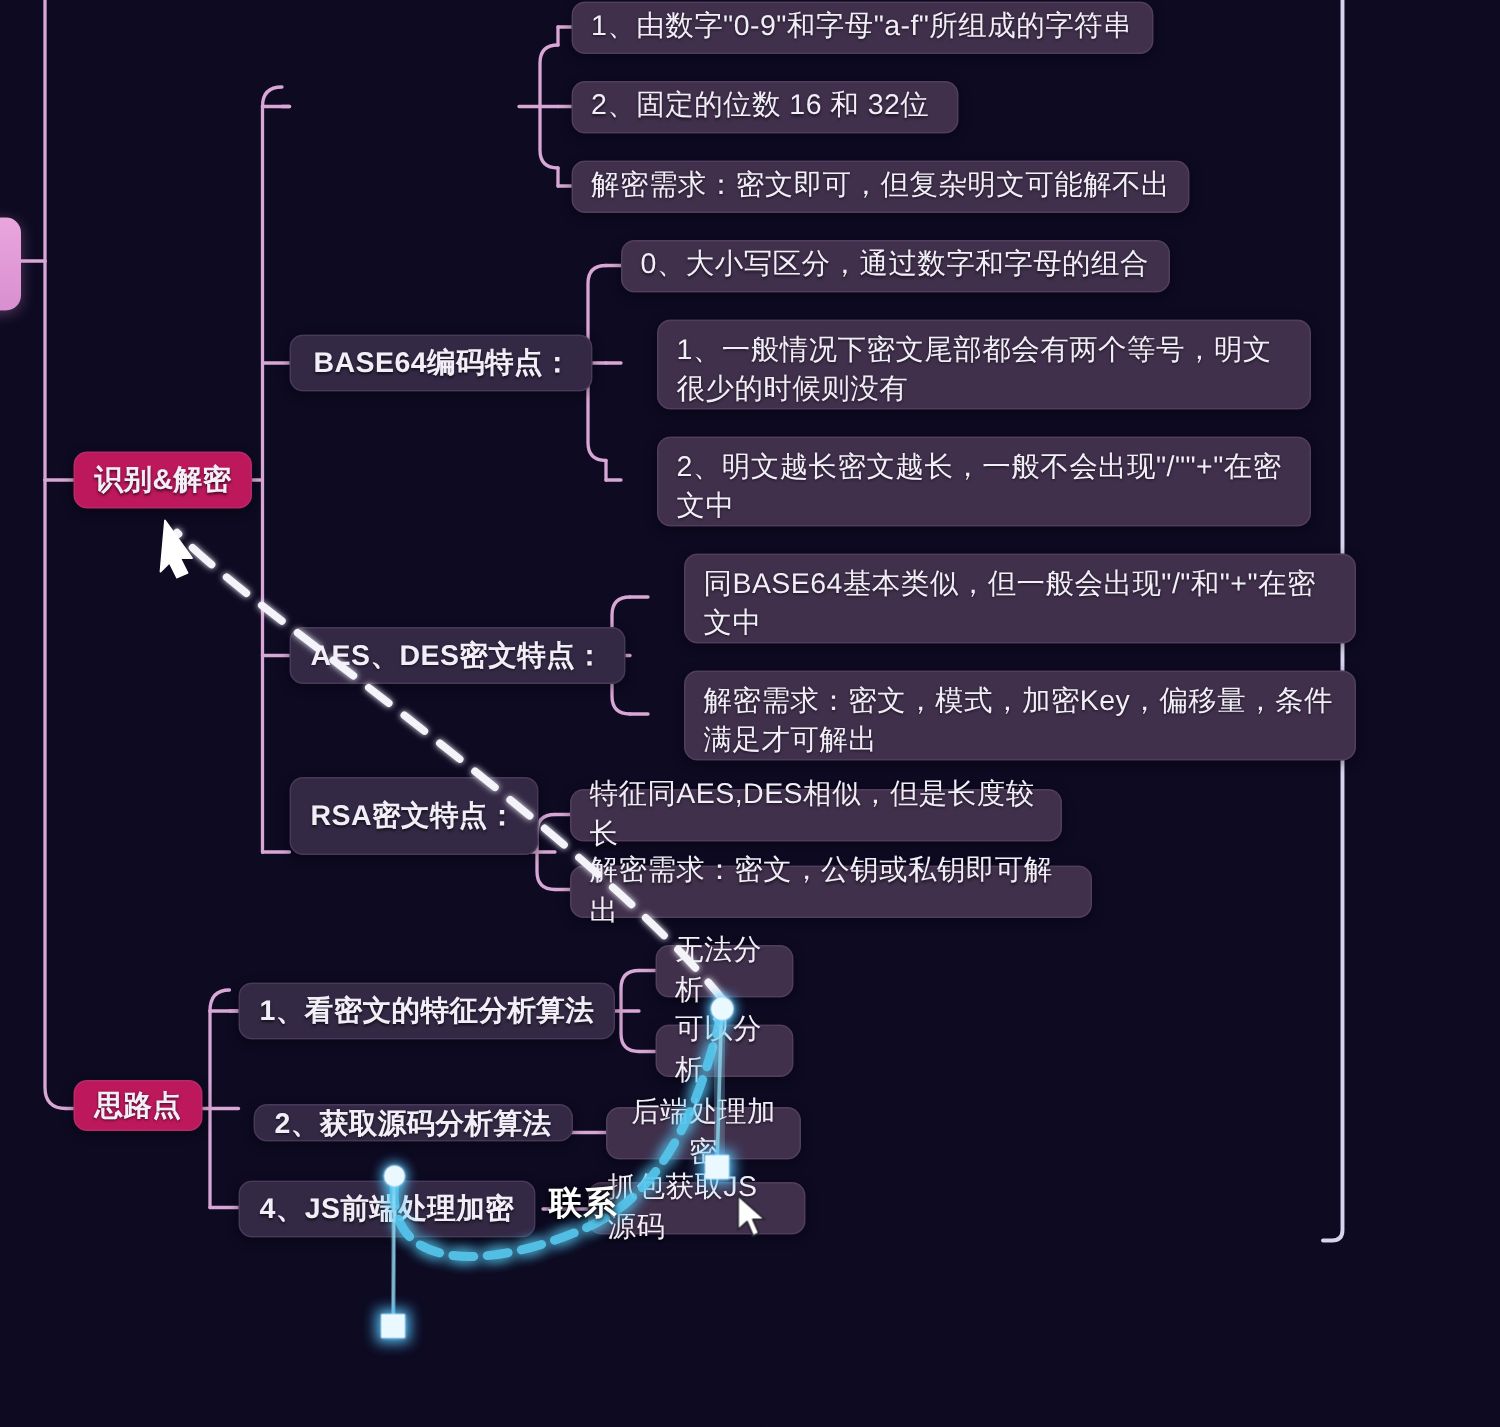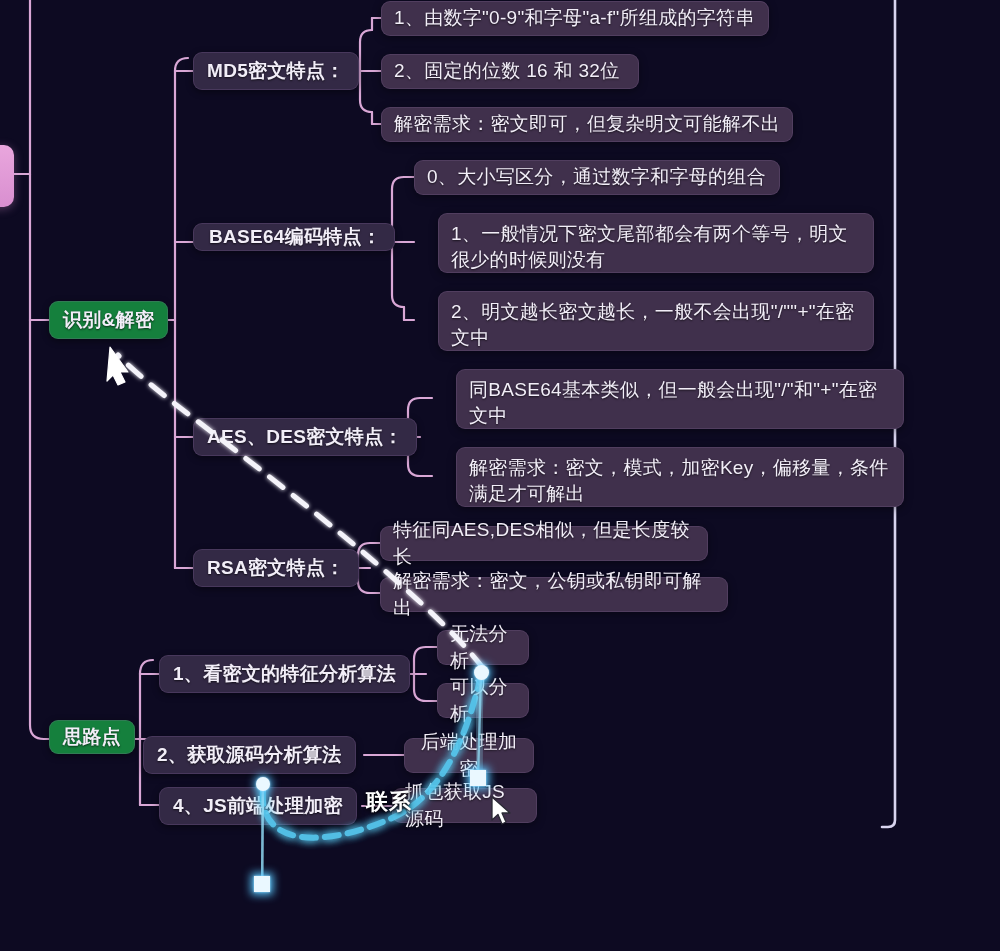--- a/index.html
+++ b/index.html
@@ -29,21 +29,21 @@
 
   
   .node.root{
     background:linear-gradient(180deg,#e9a6dd,#d98fd0);
     border-radius:10px;
     box-shadow:0 2px 10px rgba(220,150,210,.35);
   }
 
   
   .node.branch{
-    background:#15803d;
+    background:#be185d;
     box-shadow:inset 0 0 0 1px rgba(150,110,170,.22), 0 2px 7px rgba(0,0,0,.45);
     font-size:19px;
     padding:0 14px;
     font-weight:600;
   }
 
   
   .node.topic{
     background:#332945;
     box-shadow:inset 0 0 0 1px rgba(160,120,185,.20), 0 2px 7px rgba(0,0,0,.45);
@@ -174,41 +174,38 @@
   <div class="node root" style="left:-18px;top:145px;width:32px;height:62px;"></div>
 
   <div class="node branch" style="left:49px;top:301px;height:38px;">
     <span class="txt">识别&amp;解密</span>
   </div>
 
   <div class="node branch" style="left:49px;top:720px;height:34px;">
     <span class="txt">思路点</span>
   </div>
 
-  <div class="node topic" style="left:193px;top:52px;height:38px;">
-    <span class="txt">MD5密文特点：</span>
-  </div>
-
-  <div class="node topic" style="left:193px;top:223px;height:28px;padding-left:16px;">
+
+  <div class="node topic" style="left:193px;top:223px;height:38px;padding-left:16px;">
     <span class="txt">BASE64编码特点：</span>
   </div>
 
   <div class="node topic" style="left:193px;top:418px;height:38px;">
     <span class="txt">AES、DES密文特点：</span>
   </div>
 
-  <div class="node topic" style="left:193px;top:549px;height:38px;justify-content:flex-end;">
+  <div class="node topic" style="left:193px;top:518px;height:52px;justify-content:flex-end;">
     <span class="txt">RSA密文特点：</span>
   </div>
 
   <div class="node topic" style="left:159px;top:655px;height:38px;">
     <span class="txt">1、看密文的特征分析算法</span>
   </div>
 
-  <div class="node topic" style="left:143px;top:736px;height:38px;">
+  <div class="node topic" style="left:169px;top:736px;height:25px;">
     <span class="txt">2、获取源码分析算法</span>
   </div>
 
   <div class="node topic" style="left:159px;top:787px;height:38px;">
     <span class="txt">4、JS前端处理加密</span>
   </div>
 
   <div class="node leaf" style="left:381px;top:1px;width:388px;height:35px;">
     <span class="txt">1、由数字"0-9"和字母"a-f"所组成的字符串</span>
   </div>

